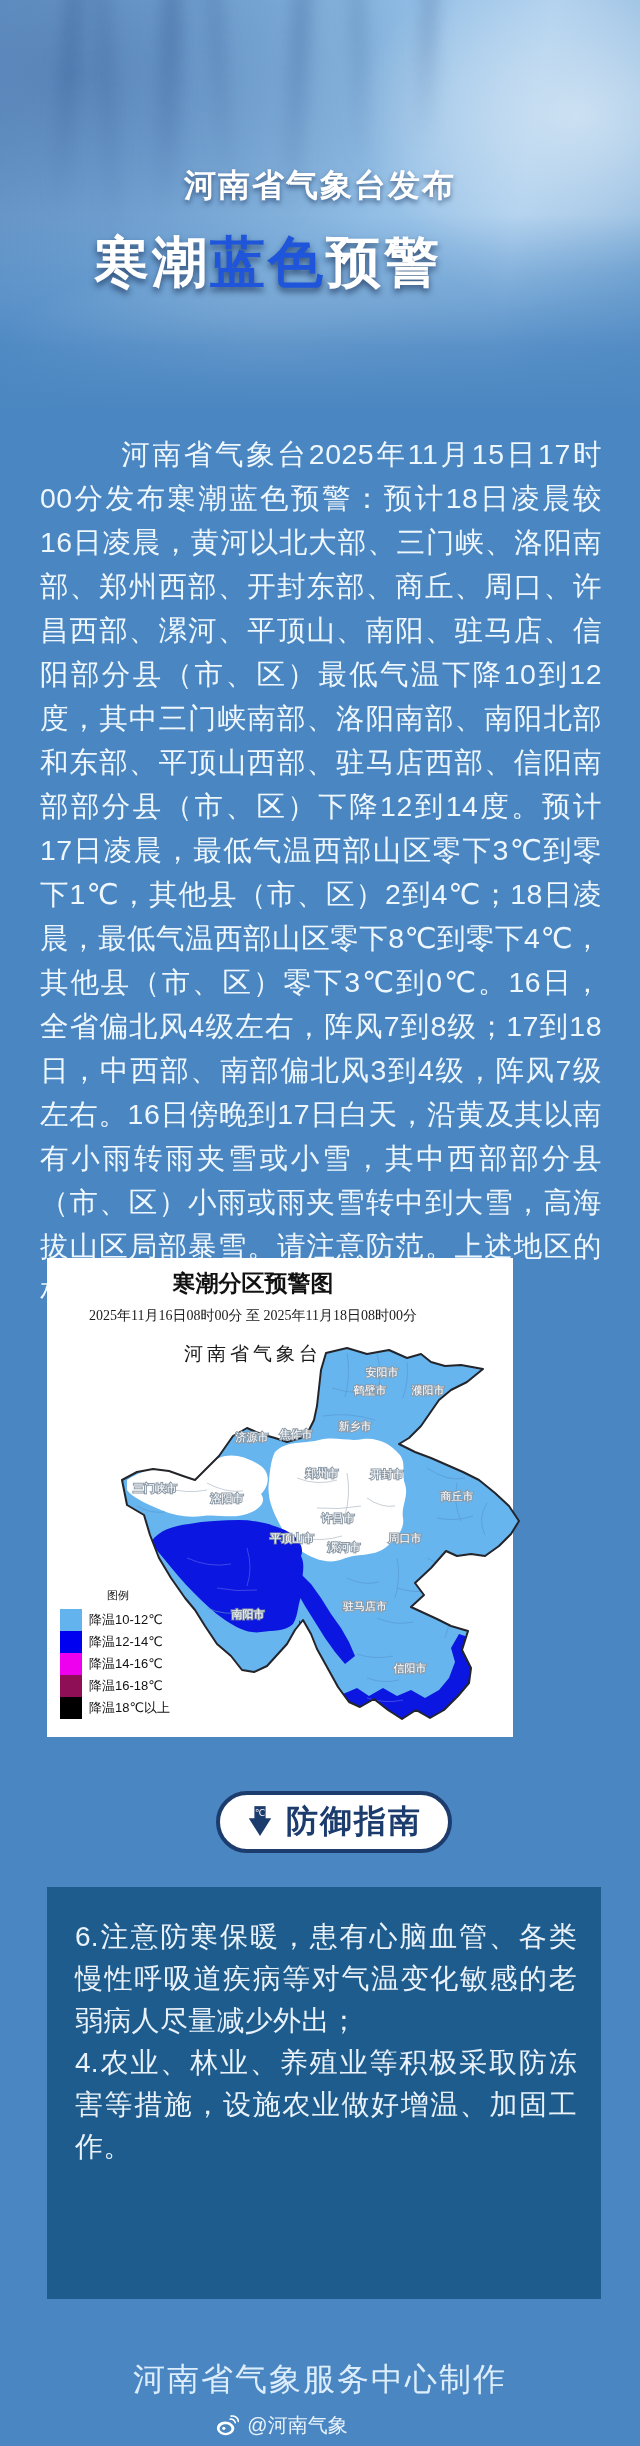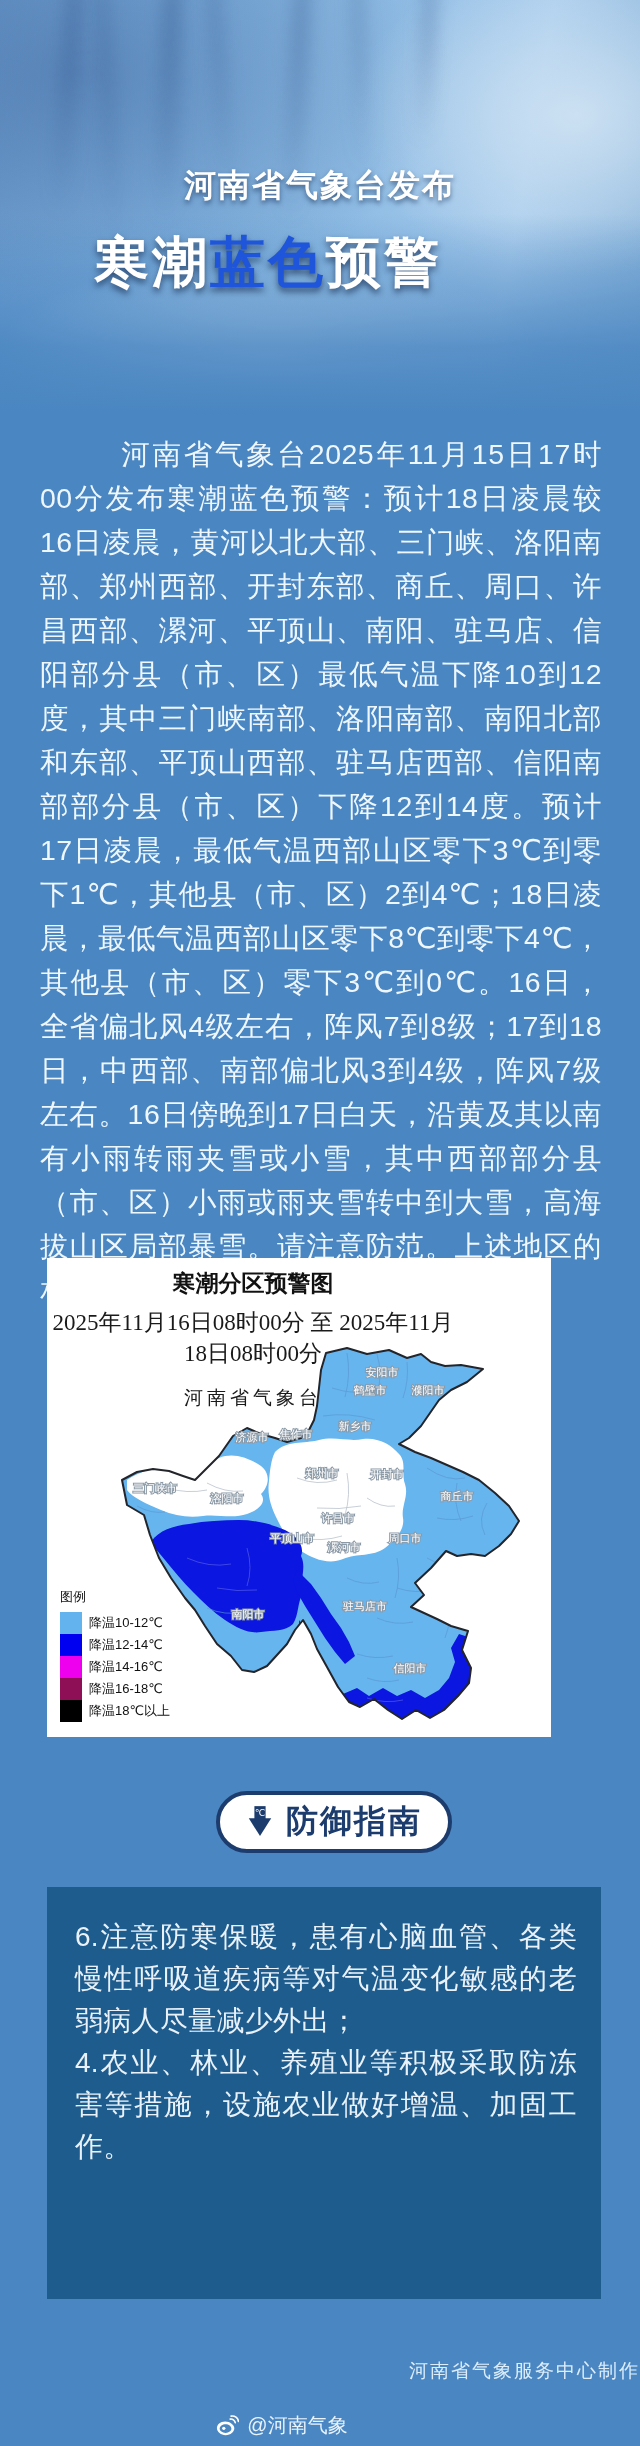--- a/index.html
+++ b/index.html
@@ -30,47 +30,47 @@
       text-shadow:0 3px 5px rgba(20,45,85,.6);}
   .main-title{position:absolute;top:226px;left:0;width:536px;text-align:center;
       font-size:55px;font-weight:900;color:#ffffff;letter-spacing:3px;
       text-shadow:0 4px 6px rgba(15,35,70,.65);}
   .main-title .hl{color:#1e55da;}
   
   .announce{position:absolute;top:403px;left:40px;width:562px;
       font-size:28.5px;line-height:44px;color:#eef7fe;text-align:justify;
       text-indent:2.85em;letter-spacing:.5px;}
   
-  .map-card{position:absolute;top:1258px;left:47px;width:504px;height:479px;background:#ffffff;}
+  .map-card{position:absolute;top:1258px;left:47px;width:466px;height:479px;background:#ffffff;}
   .map-head{position:absolute;top:8px;left:0;width:412px;text-align:center;z-index:3;}
   .map-title{font-size:23px;font-weight:bold;color:#111;margin:2px 0 8px 0;}
-  .map-period{font-size:23px;color:#1a1a1a;margin:0 0 8px 0;
+  .map-period{font-size:14px;color:#1a1a1a;margin:0 0 8px 0;
       font-family:"Liberation Serif","DejaVu Serif",serif;}
   .map-agency{font-size:19px;color:#1a1a1a;margin:16px;
       font-family:"Liberation Serif","DejaVu Serif",serif;letter-spacing:4px;}
   .map-svg{position:absolute;top:0;left:0;z-index:1;}
   .map-svg text{font-size:11px;fill:#ffffff;stroke:#8b99a6;stroke-width:2px;
       paint-order:stroke;text-anchor:middle;font-family:"Liberation Sans",sans-serif;}
   .legend{position:absolute;left:13px;top:330px;z-index:4;}
-  .lg-title{font-size:13px;color:#111;margin-bottom:6px;}
+  .lg-title{font-size:11px;color:#111;margin-bottom:6px;margin-left:47px;}
   .lg-row{display:flex;align-items:center;height:22px;}
   .lg-sw{width:22px;height:22px;flex:0 0 22px;}
   .lg-tx{font-size:13px;color:#111;margin-left:7px;white-space:nowrap;}
   
   .badge{position:absolute;top:1791px;left:50%;transform:translateX(-50%);
       height:62px;background:#ffffff;border:4px solid #1d3c6e;border-radius:36px;
       display:flex;align-items:center;gap:12px;padding:0 26px;box-sizing:border-box;}
   .badge-label{font-size:32px;font-weight:bold;color:#1d3c6e;letter-spacing:2px;}
   
   .panel{position:absolute;top:1887px;left:47px;width:554px;height:412px;
       background:#1e5c8d;box-sizing:border-box;padding:29px 24px 0 28px;}
   .panel p{margin:0;font-size:28px;line-height:42px;color:#e9f2fa;text-align:justify;letter-spacing:.3px;}
   
-  .producer{position:absolute;top:2358px;left:0;width:640px;text-align:right;
-      font-size:19px;color:#dcedfb;letter-spacing:2px;}
+  .producer{position:absolute;top:2358px;left:0;width:640px;text-align:center;
+      font-size:32px;color:#dcedfb;letter-spacing:2px;}
   .weibo{position:absolute;top:2412px;left:0;width:563px;display:flex;
       justify-content:center;align-items:center;gap:8px;font-size:20px;color:#e8f3fc;}
 </style>
 </head>
 <body>
 
 <div id="page">
 
   <div class="hero">
     <div class="streak s1"></div>

